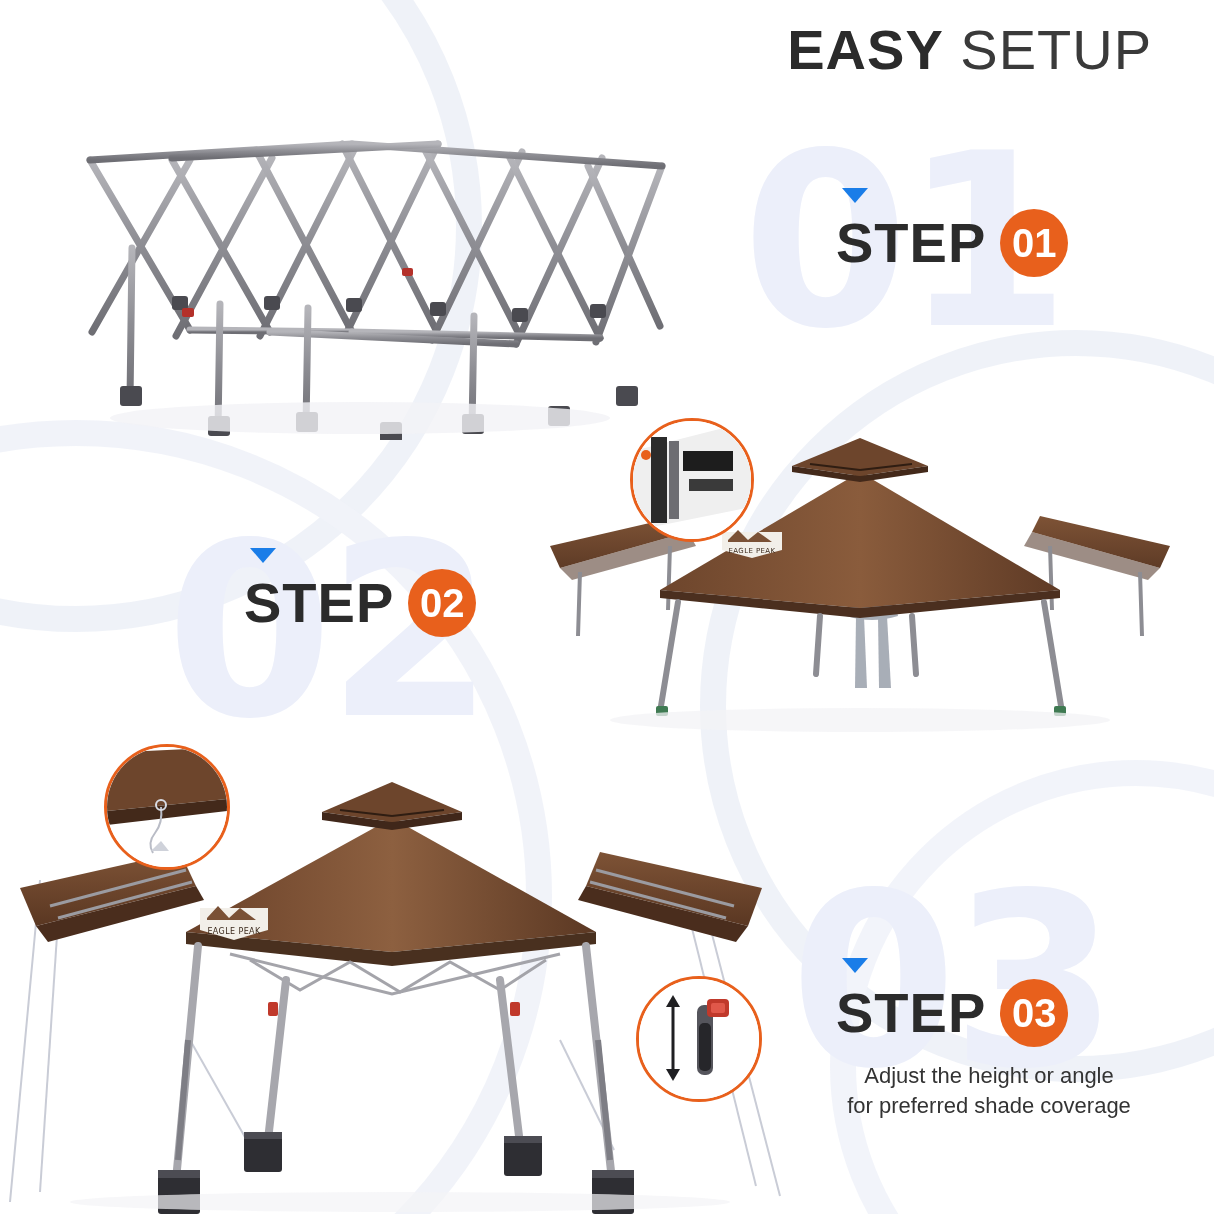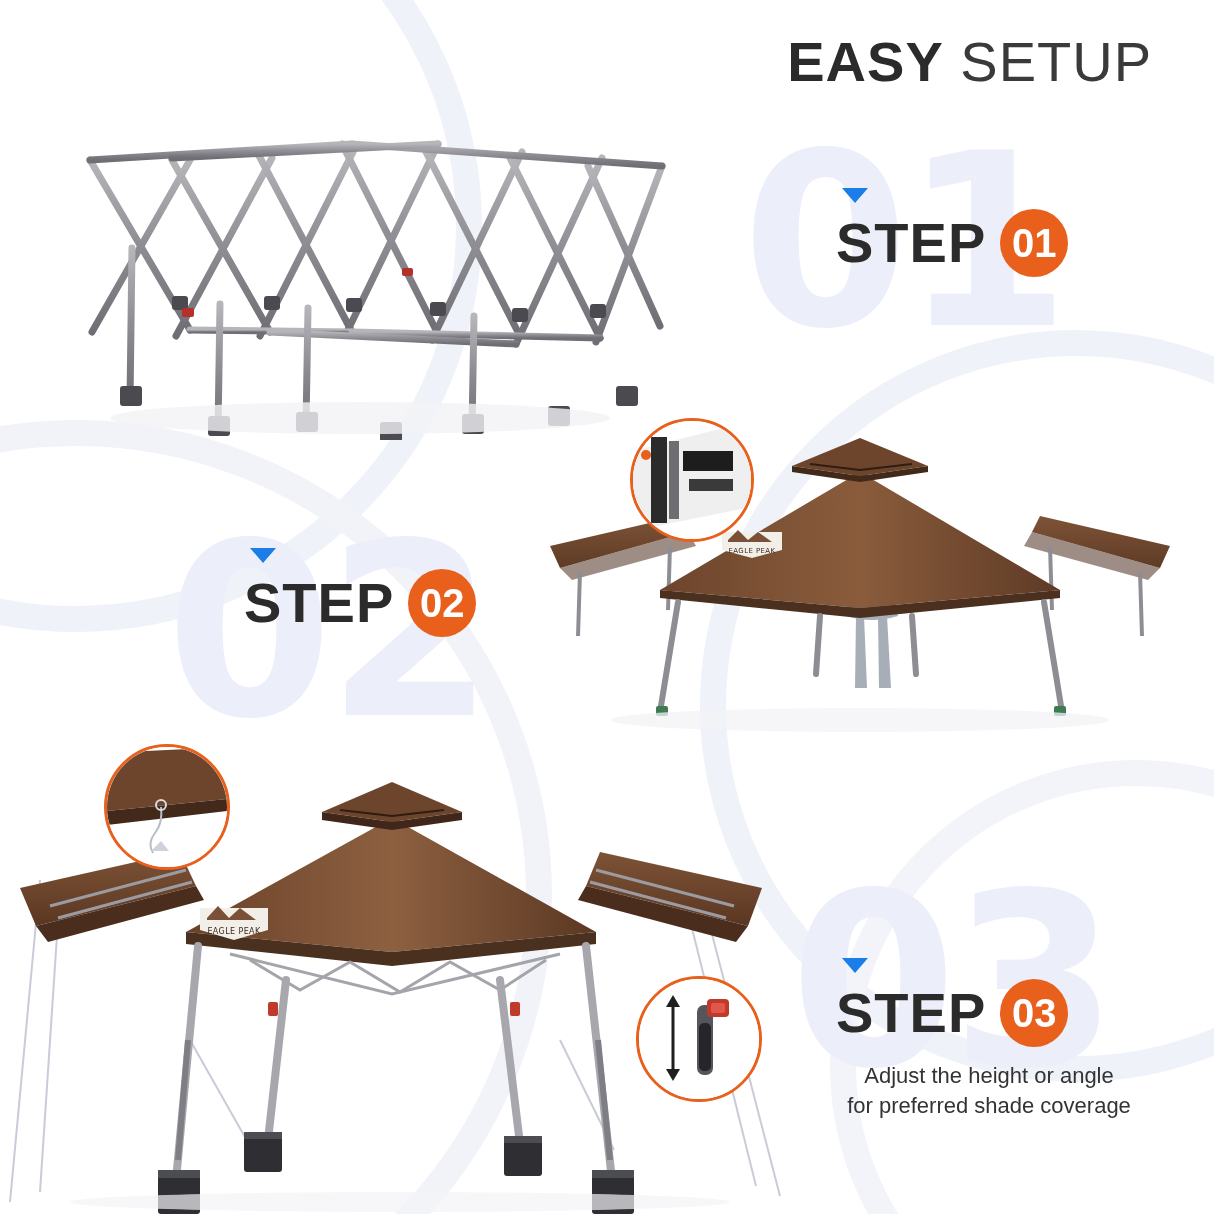--- a/index.html
+++ b/index.html
@@ -46,21 +46,21 @@
     user-select: none;
   }
   .ghost-01 { left: 742px; top: 122px; font-size: 240px; }
   .ghost-02 { left: 166px; top: 512px; font-size: 240px; }
   .ghost-03 { left: 790px; top: 862px; font-size: 240px; }
 
   
   .header {
     position: absolute;
     right: 62px;
-    top: 34px;
+    top: 22px;
     font-size: 56px;
     line-height: 1;
     letter-spacing: 1px;
     white-space: nowrap;
   }
   .header .bold { font-weight: 700; color: #2b2b2b; }
   .header .light { font-weight: 400; color: #3a3a3a; }
 
   
   .step-block { position: absolute; }

